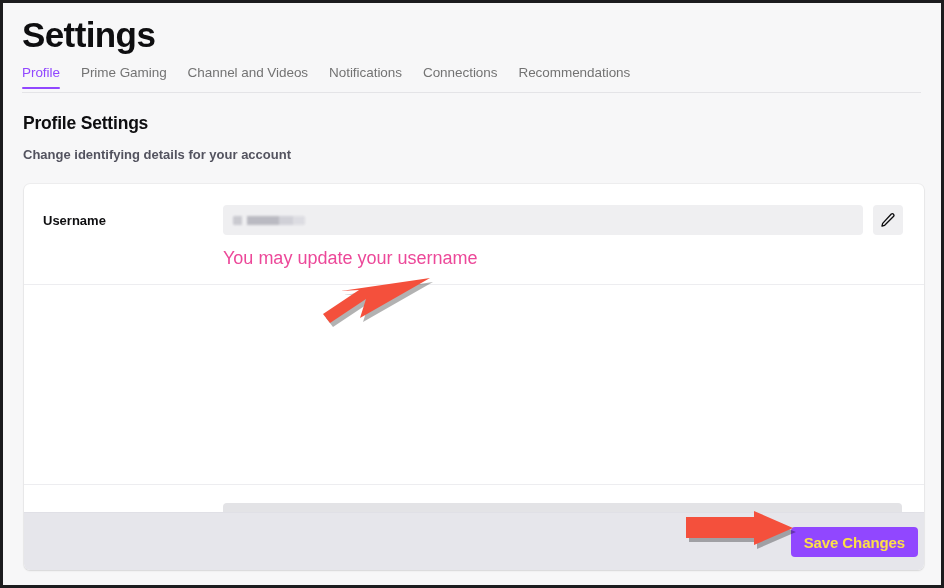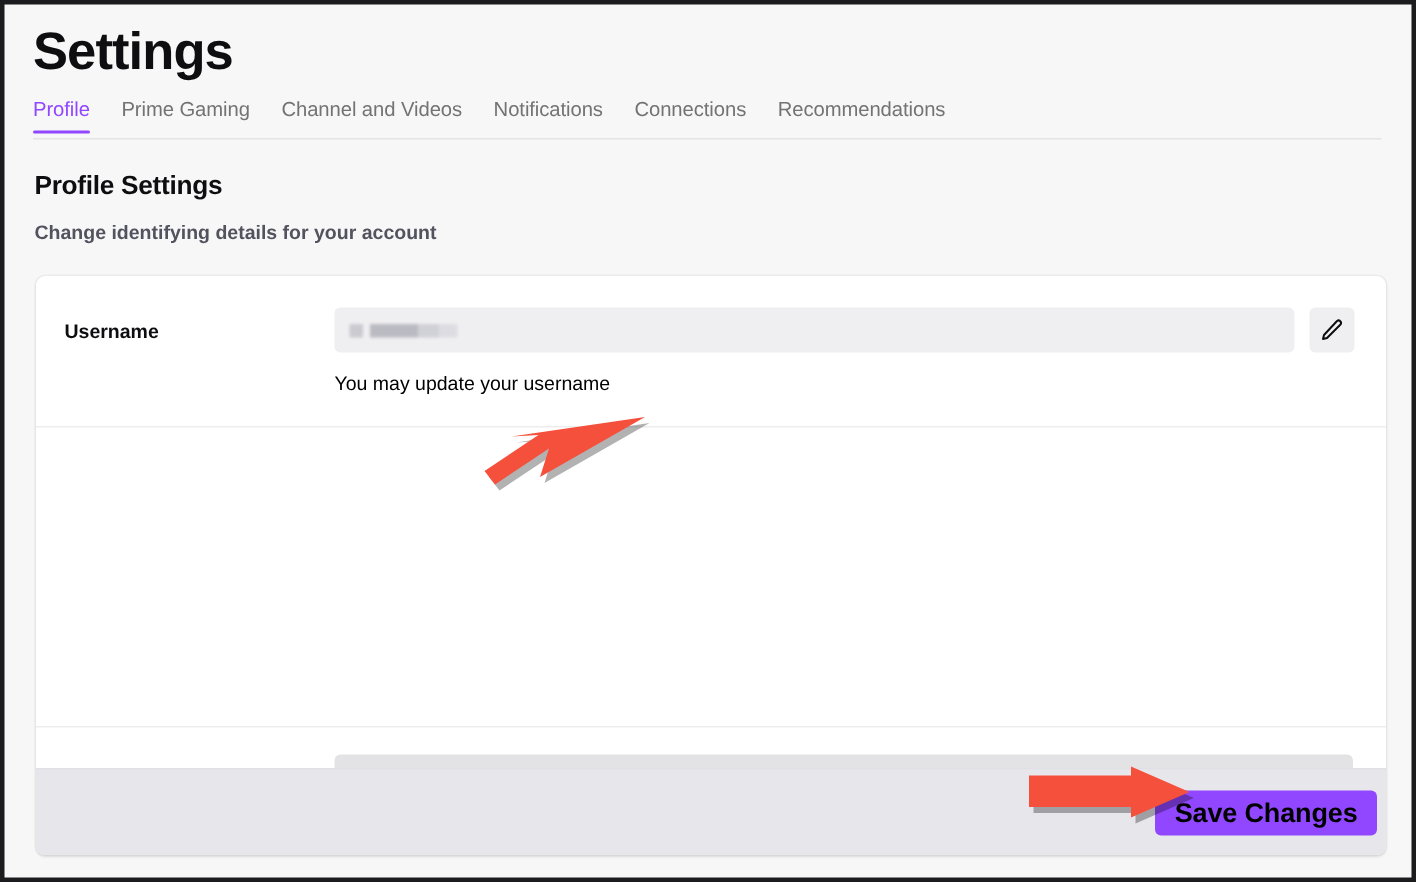--- a/index.html
+++ b/index.html
@@ -133,22 +133,22 @@
   }
 
   .field-control {
     position: absolute;
     left: 199px;
   }
 
   .field-hint {
     position: absolute;
     left: 199px;
-    font-size: 13px;
-    color: #000000;
+    font-size: 18px;
+    color: #ec4899;
   }
 
   .text-input {
     height: 30px;
     background: #efeff1;
     border: none;
     border-radius: 4px;
     display: flex;
     align-items: center;
     padding-left: 10px;
@@ -197,25 +197,25 @@
     border-top: 1px solid #e0e0e6;
   }
 
   #save-changes-button {
     position: absolute;
     right: 6px;
     top: 14px;
     height: 30px;
     padding: 0 13px;
     background: #9147ff;
-    color: #000000;
+    color: #fde047;
     border: none;
     border-radius: 4px;
     font-family: "Liberation Sans", sans-serif;
-    font-size: 18px;
+    font-size: 15px;
     font-weight: bold;
     cursor: pointer;
     letter-spacing: -0.1px;
   }
 
   
   .annotation-arrow {
     position: absolute;
     pointer-events: none;
   }

